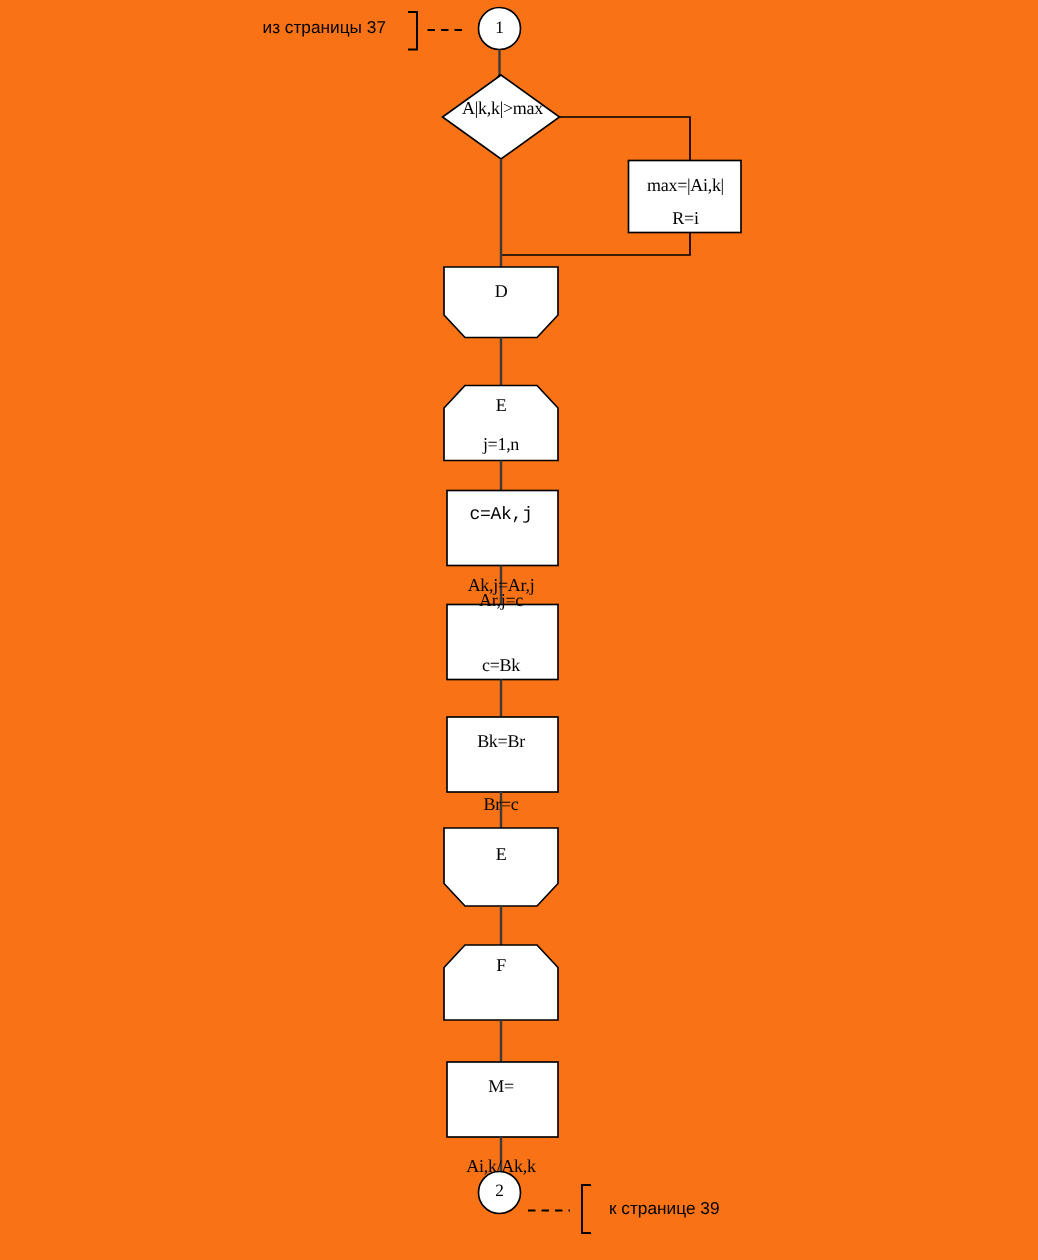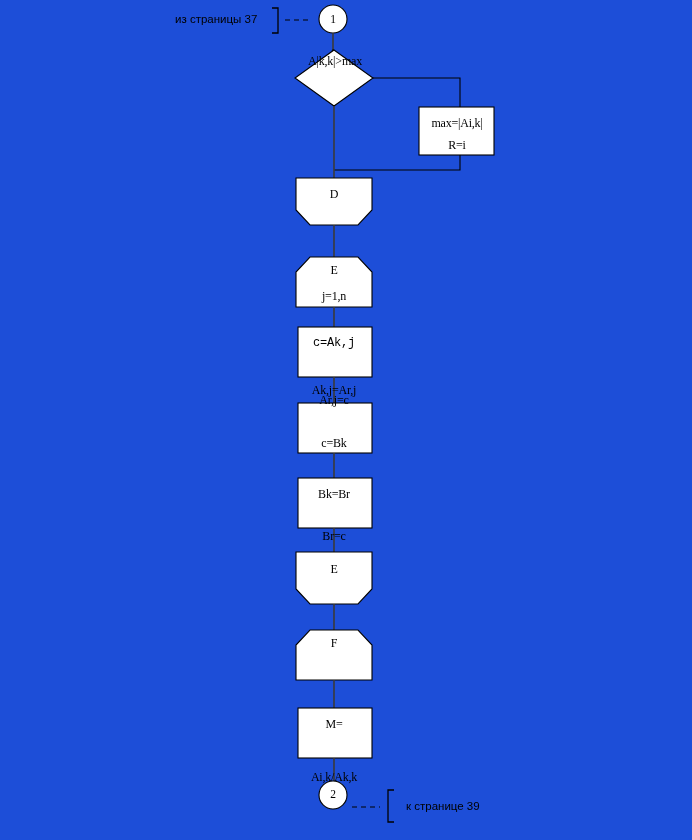--- a/index.html
+++ b/index.html
@@ -8,21 +8,21 @@
     background: #ffffff;
   }
   body {
     font-family: "Liberation Serif", serif;
     color: #000000;
   }
   #canvas {
     position: relative;
     width: 692px;
     height: 840px;
-    background: #1d4ed8;
+    background: #f97316;
     overflow: hidden;
   }
   svg.flow {
     position: absolute;
     left: 0;
     top: 0;
     width: 692px;
     height: 840px;
   }
   .shape-stroke {
@@ -131,21 +131,21 @@
     <path class="dash-line" d="M 352 807 L 380 807"></path>
     <g>
       <path class="bracket-line" d="M 394 790 L 388 790 L 388 822 L 394 822"></path>
     </g>
   </svg>
 
   <div class="lbl sans" style="left:175px; top:20px; transform:translateY(-50%);">из страницы 37</div>
 
   <div class="lbl center conn" style="left:333px; top:20px;">1</div>
 
-  <div class="lbl center" style="left:335px; top:61px;text-align:center;">A|k,k|&gt;max</div>
+  <div class="lbl center" style="left:335px; top:72px;text-align:center;">A|k,k|&gt;max</div>
 
   <div class="lbl center" style="left:457px; top:123px;">max=|Ai,k|</div>
   <div class="lbl center" style="left:457px; top:145px;">R=i</div>
 
   <div class="lbl center" style="left:334px; top:194px;">D</div>
 
   <div class="lbl center" style="left:334px; top:270px;">E</div>
   <div class="lbl center" style="left:334px; top:296px;text-align:center;">j=1,n</div>
 
   <div class="lbl center" style="left:334px; top:343px;font-family:Liberation Mono, monospace;">c=Ak,j</div>

